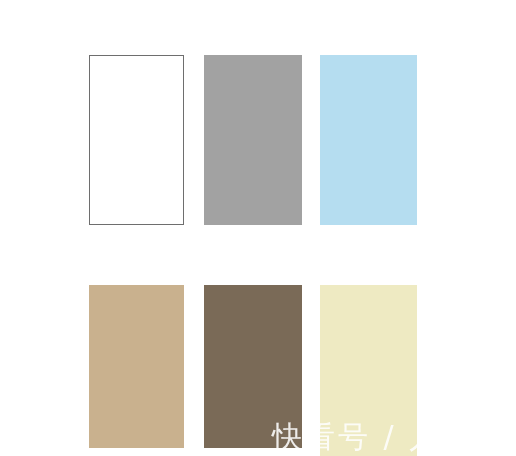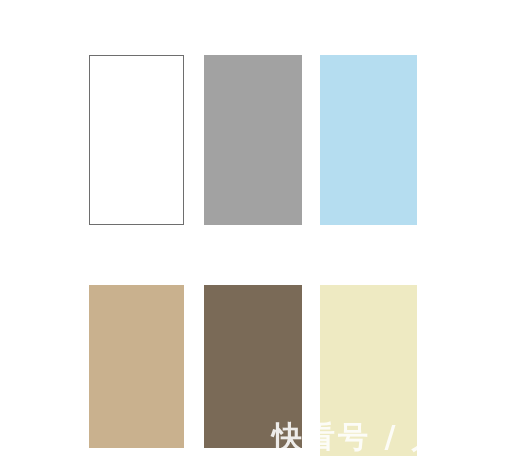--- a/index.html
+++ b/index.html
@@ -49,14 +49,14 @@
 
 <div id="canvas" style="width: 516px; height: 456px; background: rgb(255, 255, 255);">
   <div id="swatch-layer">
       <div class="swatch swatch-outlined" title="White" style="left: 89px; top: 55px; width: 95px; height: 170px; background: rgb(255, 255, 255); border-color: rgb(110, 110, 110);"></div>
       <div class="swatch" title="Gray" style="left: 204px; top: 55px; width: 98px; height: 170px; background: rgb(162, 162, 162);"></div>
       <div class="swatch" title="Light Blue" style="left: 320px; top: 55px; width: 97px; height: 170px; background: rgb(181, 221, 240);"></div>
       <div class="swatch" title="Tan" style="left: 89px; top: 285px; width: 95px; height: 163px; background: rgb(201, 177, 142);"></div>
       <div class="swatch" title="Brown" style="left: 204px; top: 285px; width: 98px; height: 163px; background: rgb(122, 106, 87);"></div>
       <div class="swatch" title="Cream" style="left: 320px; top: 285px; width: 97px; height: 171px; background: rgb(238, 234, 194);"></div>
     </div>
-  <div id="watermark" style="color: rgb(255, 255, 255); opacity: 0.88; font-weight: bold;">快看号 / 人间</div>
+  <div id="watermark" style="color: rgb(255, 255, 255); opacity: 0.88;">快看号 / 人间</div>
 </div>
 
 </body></html>

